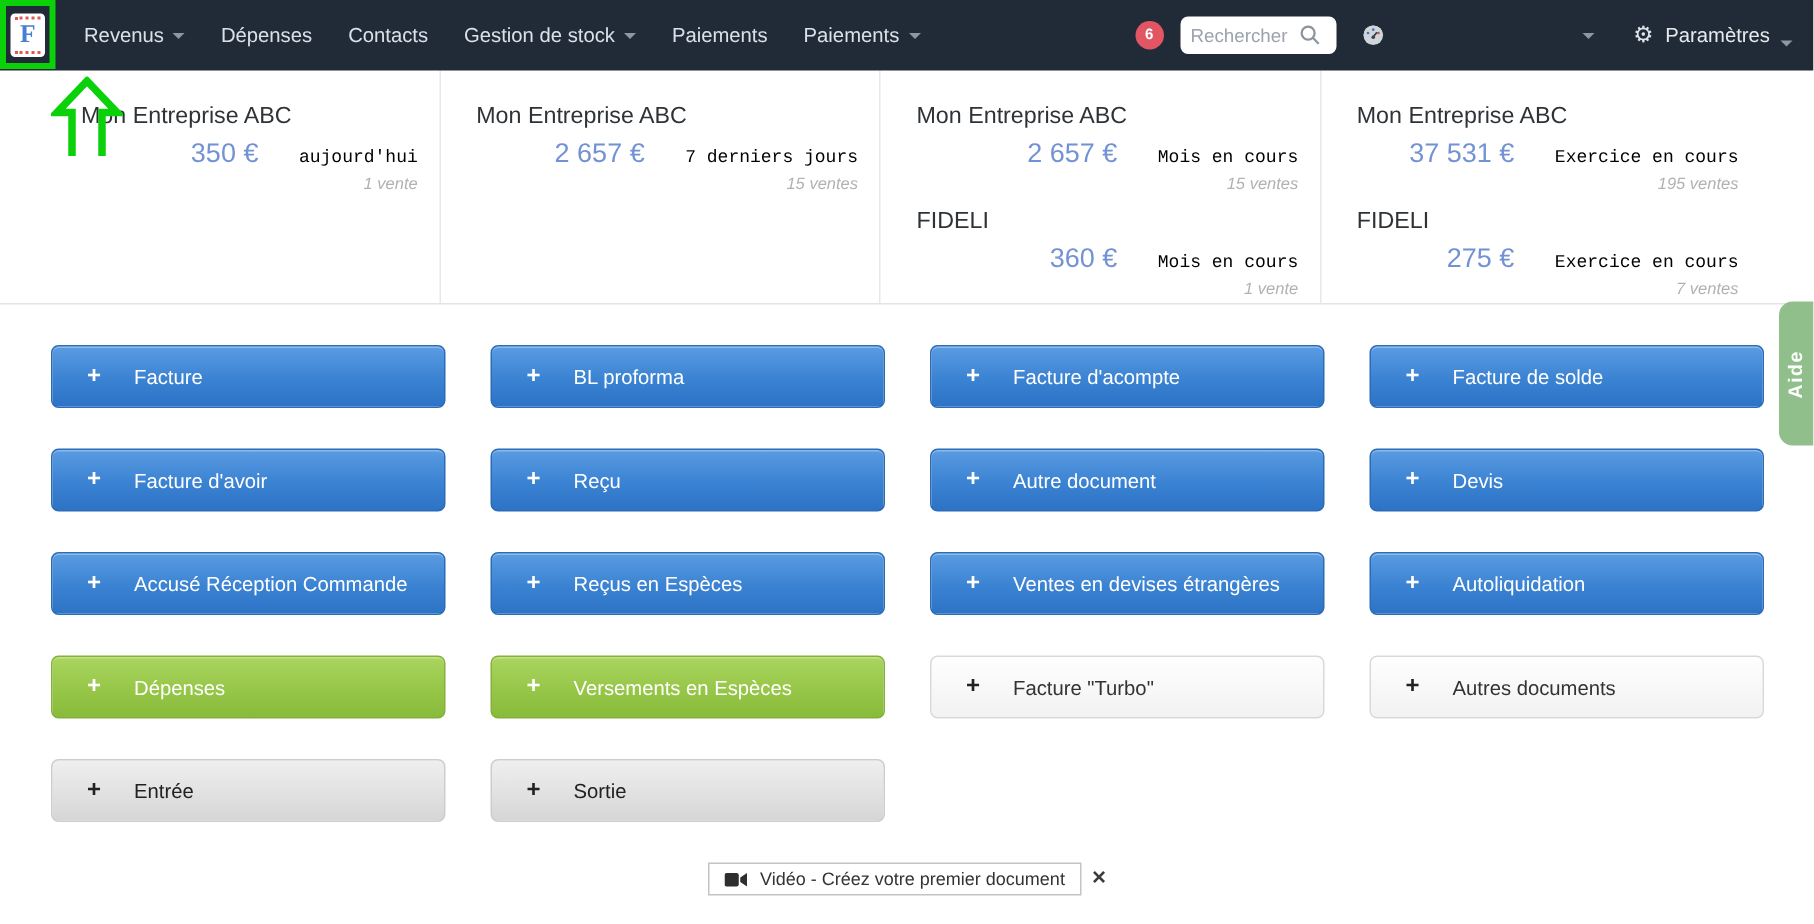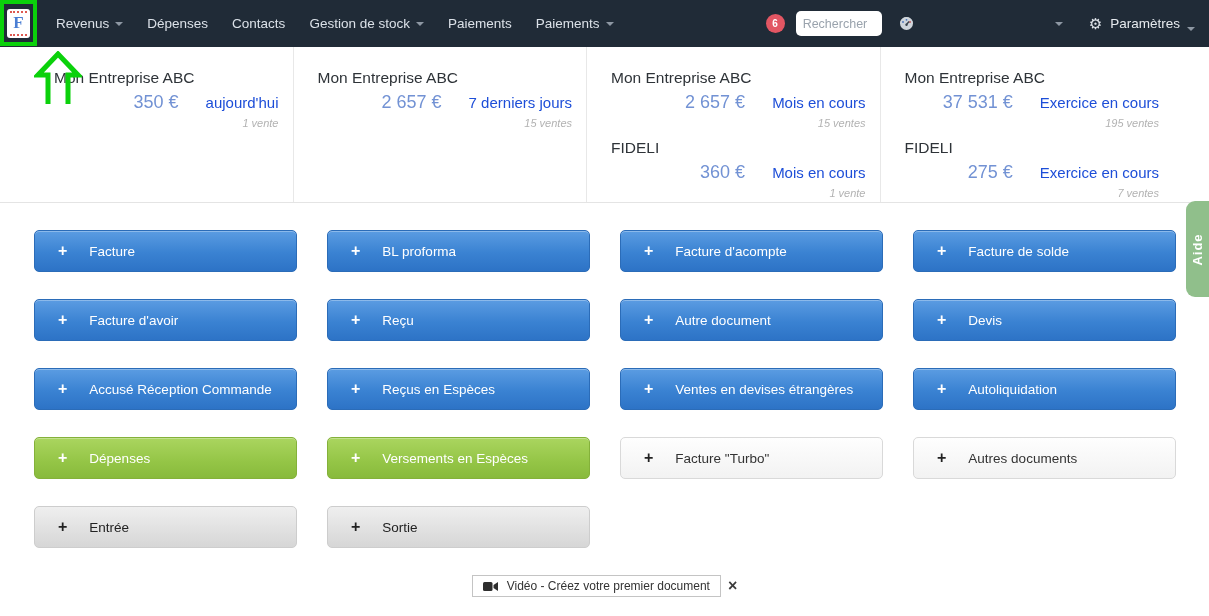--- a/index.html
+++ b/index.html
@@ -22,21 +22,21 @@
 
   .menu { display:flex; align-items:center; height:100%; }
   .menu-item { display:flex; align-items:center; gap:6px; padding:16px 12px; height:100%;
     color:#dbe1e8; font-size:13.5px; cursor:pointer; white-space:nowrap; }
   .caret { width:0; height:0; border-left:4px solid transparent;
     border-right:4px solid transparent; border-top:4px solid #8d97a3; display:inline-block; }
 
   .nav-center { display:flex; align-items:center; margin-left:auto; }
   .badge { width:19px; height:19px; border-radius:50%; background:#e25663; color:#fff;
     font-size:10px; font-weight:bold; display:flex; align-items:center; justify-content:center; }
-  .search { width:86px; height:25px; background:#fff; border-radius:5px; margin-left:11px;
+  .search { width:104px; height:25px; background:#fff; border-radius:5px; margin-left:11px;
     display:flex; align-items:center; padding:0 7px; }
   .search input { border:none; outline:none; width:72px; font-size:12.5px; color:#333;
     font-family:"Liberation Sans", sans-serif; background:transparent; }
   .search input::placeholder { color:#9aa3ad; }
   .gauge { margin-left:16px; }
 
   .nav-right { display:flex; align-items:center; margin-left:auto; padding-right:14px; }
   .nav-right .lone-caret { margin-right:26px; cursor:pointer; }
   .gear { color:#dfe4ea; font-size:15px; margin-right:8px; cursor:pointer; line-height:1; }
   .settings { color:#e6eaee; font-size:13.5px; display:flex; align-items:flex-end; gap:7px;
@@ -47,21 +47,21 @@
 
   
   .stats { display:flex; height:156px; border-bottom:1px solid #e4e4e4; background:#fff; }
   .card { flex:1; border-right:1px solid #e8e8e8; padding:22px 14px 0 24px; }
   .card:last-child { border-right:none; padding-right:50px; }
   .card:first-child .sec-title { margin-left:30px; }
   .sec-title { font-size:15.5px; color:#2e3338; margin-bottom:5px; }
   .sec + .sec .sec-title { margin-top:10px; }
   .sec-row { display:flex; justify-content:flex-end; align-items:baseline; gap:27px; }
   .amount { font-size:18px; color:#7292d4;text-align:center; }
-  .period { font-size:15px; color:#1d4ed8; white-space:nowrap; }
+  .period { font-size:12px; color:#000000; white-space:nowrap;font-family:Liberation Mono, monospace; }
   .sub { text-align:right; font-size:11px; font-style:italic; color:#b2b2b2; margin-top:4px; }
 
   
   .grid { display:grid; grid-template-columns:repeat(4,263px); column-gap:30px;
     row-gap:27px; padding:27px 0 0 34px; }
   .btn { height:42px; border-radius:5px; display:flex; align-items:center;
     padding-left:23px; gap:22px; font-size:13.5px; cursor:pointer; }
   .btn .plus { font-weight:bold; font-size:16px; line-height:1; }
   .btn-blue { background:linear-gradient(180deg,#5b9ce2 0%,#3a82d2 55%,#2d73c6 100%);
     color:#fff; border:1px solid #2b6cb8; box-shadow:inset 0 1px 0 rgba(255,255,255,.3); }

